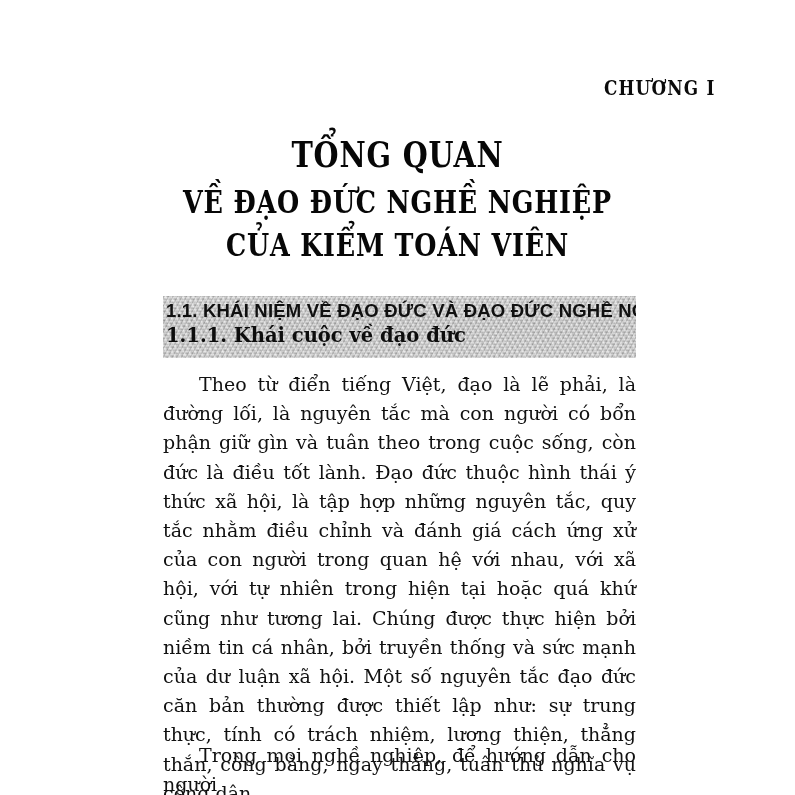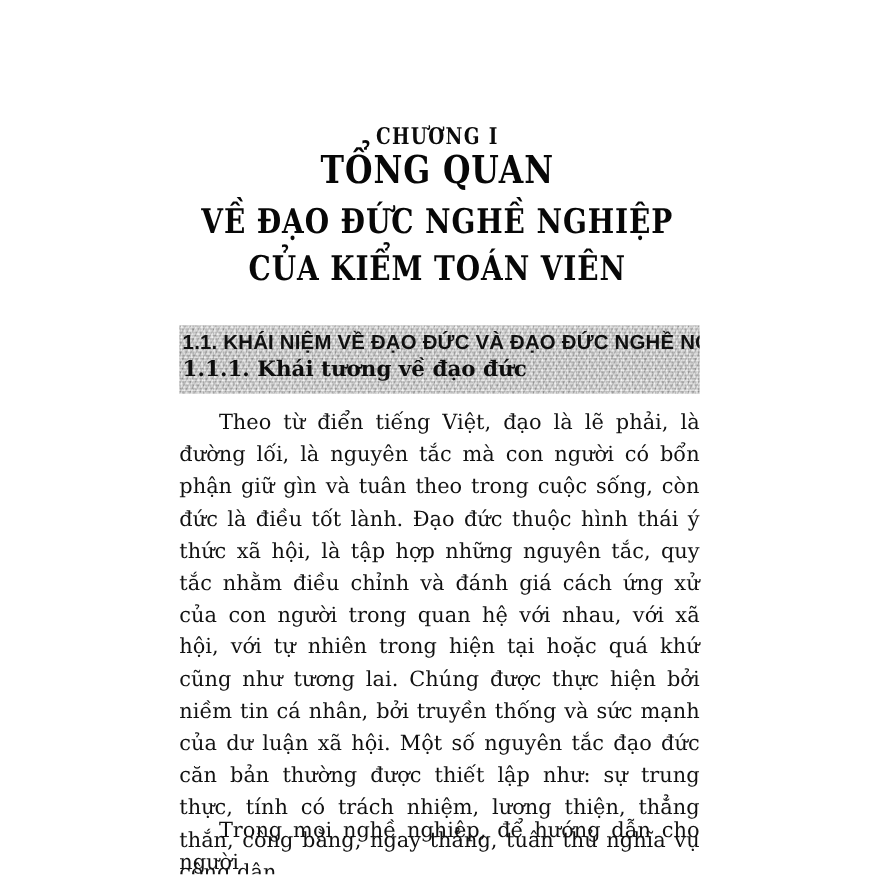--- a/index.html
+++ b/index.html
@@ -17,22 +17,21 @@
     
     box-sizing: border-box;
   }
 
   
   .chapter-block {
     position: absolute;
     left: 0;
     right: 0;
     top: 76px;
-    text-align: center;
-    margin-top: 36px;
+    text-align: right;
   }
 
   .chapter-label {
     font-family: "DejaVu Serif", serif;
     font-weight: bold;
     font-size: 21px;
     letter-spacing: 1.5px;
     color: #0b0b0b;
     transform: scaleX(0.80);
     transform-origin: center;
@@ -172,21 +171,21 @@
   </div>
 
   <div class="title-block">
     <div class="title-line l1">TỔNG QUAN</div>
     <div class="title-line l2">VỀ ĐẠO ĐỨC NGHỀ NGHIỆP</div>
     <div class="title-line l3">CỦA KIỂM TOÁN VIÊN</div>
   </div>
 
   <div class="band" id="band-1">
     <div class="htext heading-sans">1.1.  KHÁI NIỆM VỀ ĐẠO ĐỨC VÀ ĐẠO ĐỨC NGHỀ NGHIỆP</div>
-    <div class="htext heading-serif">1.1.1. Khái tương về đạo đức</div>
+    <div class="htext heading-serif">1.1.1. Khái cuộc về đạo đức</div>
   </div>
 
   <div class="para" id="para-1">Theo từ điển tiếng Việt, đạo là lẽ phải, là đường lối, là nguyên tắc mà con người có bổn phận giữ gìn và tuân theo trong cuộc sống, còn đức là điều tốt lành. Đạo đức thuộc hình thái ý thức xã hội, là tập hợp những nguyên tắc, quy tắc nhằm điều chỉnh và đánh giá cách ứng xử của con người trong quan hệ với nhau, với xã hội, với tự nhiên trong hiện tại hoặc quá khứ cũng như tương lai. Chúng được thực hiện bởi niềm tin cá nhân, bởi truyền thống và sức mạnh của dư luận xã hội. Một số nguyên tắc đạo đức căn bản thường được thiết lập như: sự trung thực, tính có trách nhiệm, lương thiện, thẳng thắn, công bằng, ngay thẳng, tuân thủ nghĩa vụ công dân.</div>
 
 
   <div class="para" id="para-2">Trong mọi nghề nghiệp, để hướng dẫn cho người</div>
 
 </div>
 
 </body></html>

